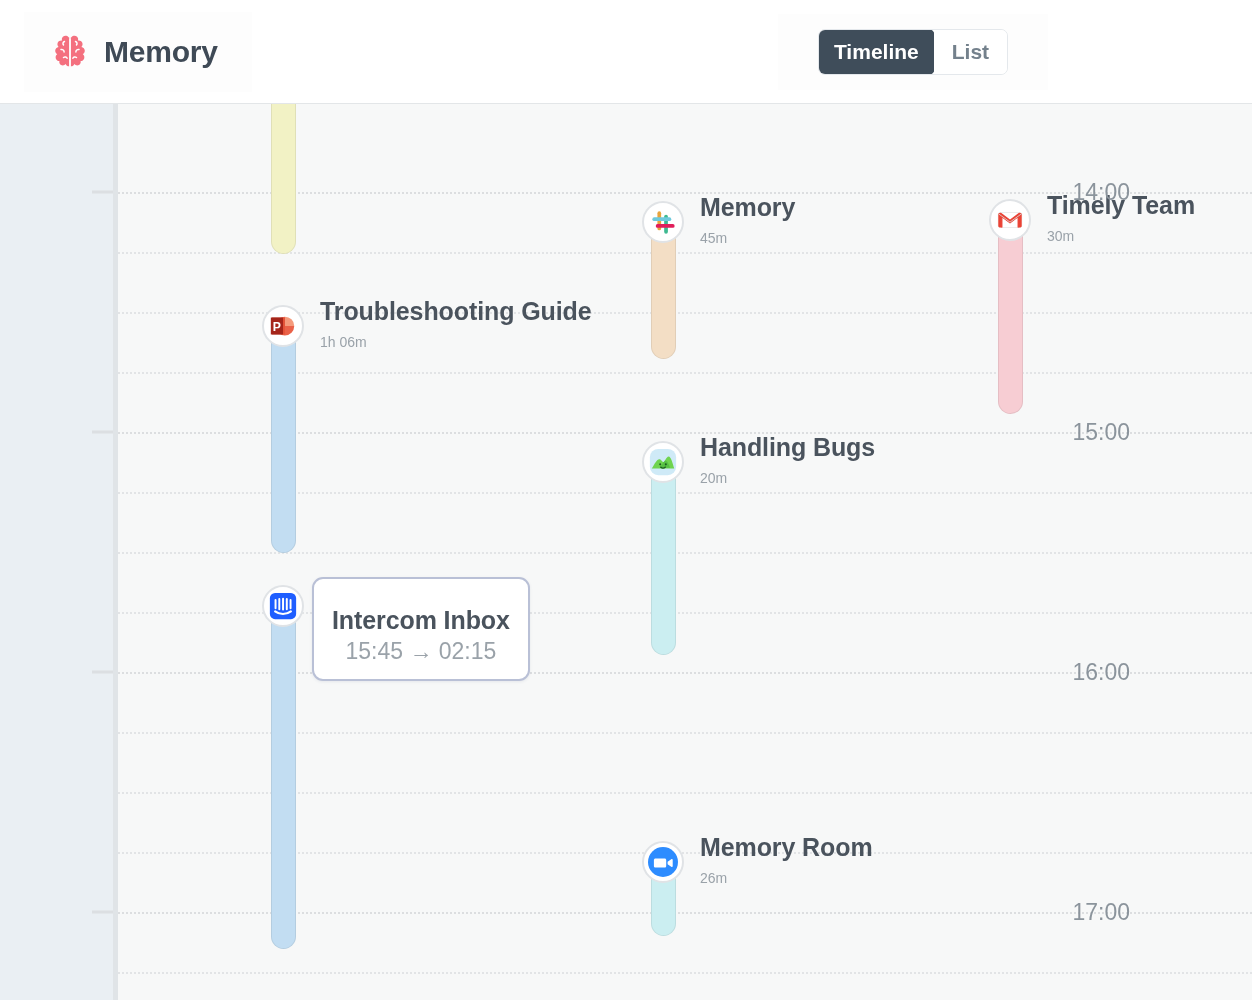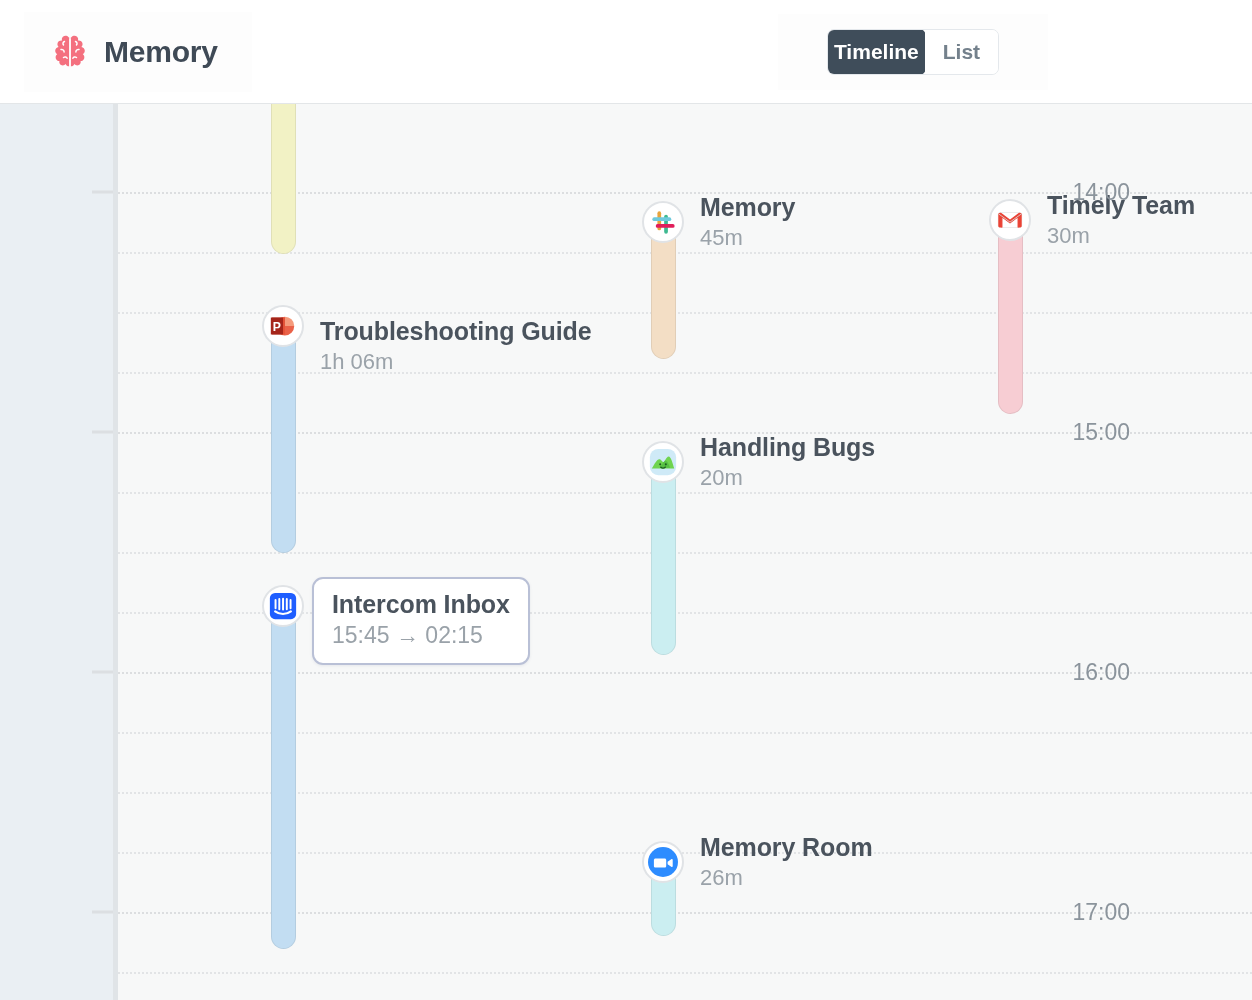--- a/index.html
+++ b/index.html
@@ -77,21 +77,21 @@
     font-size: 21px;
     font-weight: bold;
     cursor: pointer;
     user-select: none;
   }
   .seg.active {
     background: #3f4d5a;
     color: #ffffff;
     border-radius: 7px;
     margin: -1px;
-    padding: 0 7px;
+    padding: 0 16px;
   }
   .seg.inactive {
     color: #74818c;
     background: #ffffff;
   }
 
   
   .body {
     position: absolute;
     left: 0; top: 104px;
@@ -166,35 +166,36 @@
     white-space: nowrap;
   }
   .entry-title {
     font-size: 25px;
     font-weight: bold;
     color: #4a535d;
     line-height: 30px;
     letter-spacing: -0.1px;
   }
   .entry-dur {
-    font-size: 22px;
+    font-size: 14px;
     color: #9aa2a9;
     line-height: 28px;
     margin-top: 2px;
   }
 
   
   .tooltip-card {
     position: absolute;
     background: #ffffff;
     border: 2px solid #b9c0d6;
     border-radius: 11px;
-    padding: 10px 18px 13px 18px;
+    padding: 26px 18px 13px 18px;
     z-index: 30;
     box-shadow: 0 1px 3px rgba(80,90,130,0.10);
+    text-align: center;
   }
   .tooltip-title {
     font-size: 25px;
     font-weight: bold;
     color: #4a535d;
     line-height: 31px;
     white-space: nowrap;
     letter-spacing: -0.1px;
   }
   .tooltip-time {
@@ -264,21 +265,21 @@
         <div class="bar" style="left: 153px; top: 222px; height: 227px; background: rgb(194, 221, 242);"></div>
         <div class="icon-badge" style="left: 144px; top: 201px;">
           <svg viewBox="0 0 32 32" width="30" height="30">
             <path d="M4 7h14v18H4z" fill="#b7301f"></path>
             <path d="M18 6a10 10 0 0 1 10 10h-10z" fill="#f59b7c"></path>
             <path d="M18 16h10a10 10 0 0 1-10 10 10 10 0 0 1-10-10 10 10 0 0 1 10-10z" fill="#e8553a" opacity="0.92"></path>
             <path d="M3 7h13v18H3z" fill="#a5251a"></path>
             <text x="9.3" y="21" font-family="Liberation Sans, sans-serif" font-size="13" font-weight="bold" fill="#ffffff" text-anchor="middle">P</text>
           </svg>
         </div>
-        <div class="entry-label" style="left: 202px; top: 192px; margin-top: 20px;">
+        <div class="entry-label" style="left: 202px; top: 192px;">
           <div class="entry-title">Troubleshooting Guide</div>
           <div class="entry-dur">1h 06m</div>
         </div>
         <div class="bar" style="left: 153px; top: 502px; height: 343px; background: rgb(194, 221, 242);"></div>
         <div class="icon-badge" style="left: 144px; top: 481px;">
           <svg viewBox="0 0 32 32" width="30" height="30">
             <rect x="2" y="2" width="28" height="28" rx="5.5" fill="#1f5eff"></rect>
             <g fill="#ffffff">
               <rect x="7" y="8.5" width="2.1" height="11" rx="1.05"></rect>
               <rect x="11" y="7.5" width="2.1" height="13" rx="1.05"></rect>

